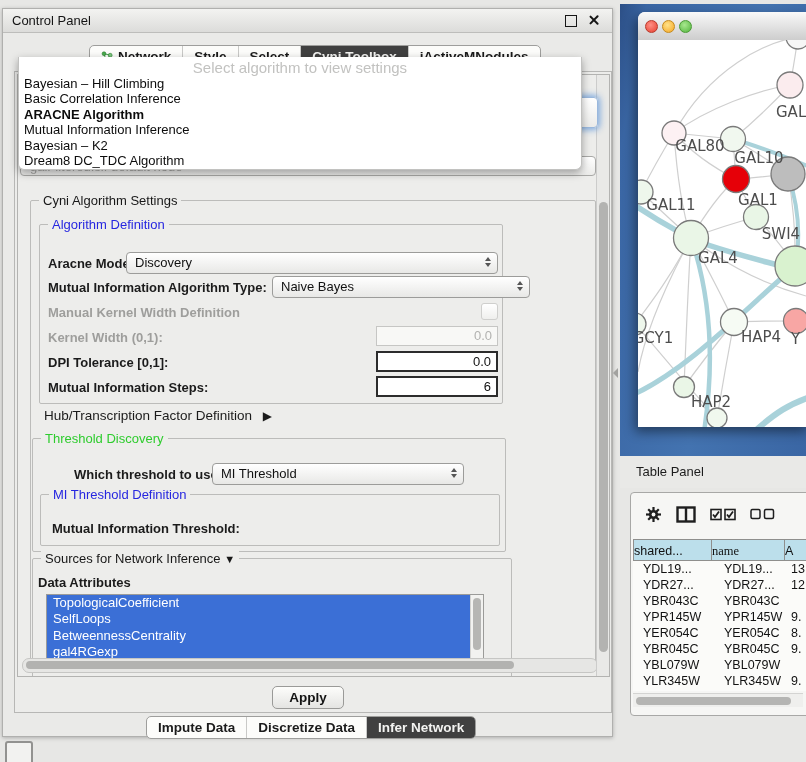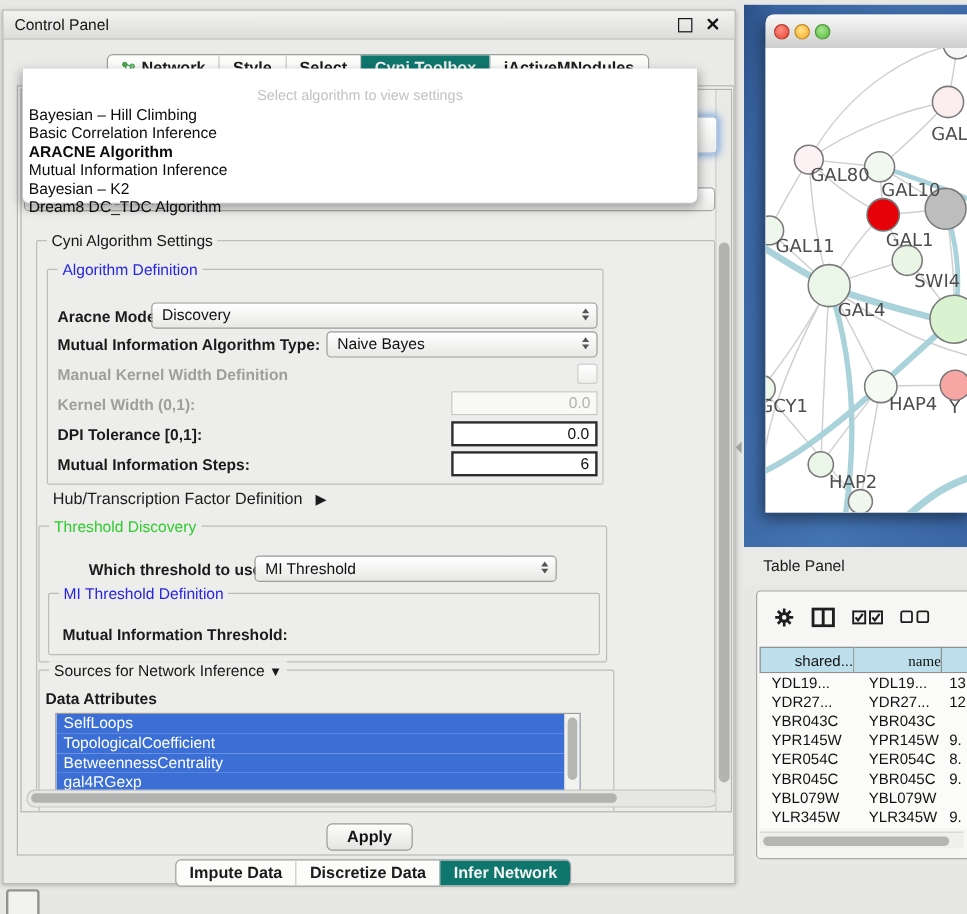--- a/index.html
+++ b/index.html
@@ -13,21 +13,21 @@
   .close-btn{position:absolute;right:12px;top:5px;width:12px;height:12px}
   .close-btn:before,.close-btn:after{content:"";position:absolute;left:5px;top:0;width:2.4px;height:12px;background:#161616;border-radius:1px}
   .close-btn:before{transform:rotate(45deg)}
   .close-btn:after{transform:rotate(-45deg)}
 
   .tabbar{position:absolute;display:flex;border:1px solid #9e9e9c;border-radius:5px;overflow:hidden;background:#fcfcfa;height:21px}
   .tabbar.top{left:86px;top:36px}
   .tabbar.bottom{left:143px;top:707px}
   .tab{padding:0 11px;font-size:13.5px;font-weight:bold;line-height:21px;color:#1b1b1b;border-left:1px solid #c9c9c7;display:flex;align-items:center;gap:5px;white-space:nowrap}
   .tab:first-child{border-left:none}
-  .tab.sel{background:#0f766e;color:#f3f3f1}
+  .tab.sel{background:#404040;color:#f3f3f1}
 
   .tab-content{position:absolute;left:11px;top:62px;width:596px;height:640px;border:1px solid #b7b7b5;background:#ececea}
   .settings{position:absolute;left:2px;top:2px;width:591px;height:601px;border:1px solid #b3b3b1;background:#ededeb;overflow:hidden}
 
   .grp{position:absolute;border:1px solid #bcbcba;border-radius:2px}
   .gtitle{position:absolute;top:-8px;left:8px;background:#ededeb;padding:0 4px;font-size:13px;color:#181818;white-space:nowrap}
   .gtitle.blue{color:#2626e0}
   .gtitle.green{color:#2ecc2e}
 
   .lbl{position:absolute;font-size:13px;font-weight:bold;color:#1b1b1b;white-space:nowrap}
@@ -55,21 +55,21 @@
   .hscroll{position:absolute;height:13px;border:1px solid #c6c6c4;border-radius:7px;background:#e6e6e4}
   .hscroll .thumb{position:absolute;left:3px;top:2px;height:8px;border-radius:4px;background:#b2b2b0}
 
   .vscroll-channel{position:absolute;right:0;top:0;bottom:0;width:12px;background:#e9e9e7;border-left:1px solid #cccccb}
   .vscroll-channel .thumb{position:absolute;left:1.5px;width:9px;border-radius:5px;background:#b3b3b1}
 
   .apply-btn{position:absolute;left:257px;top:614px;width:70px;height:21px;border:1px solid #9a9a98;border-radius:5px;background:linear-gradient(#fdfdfb,#e4e4e2);font-size:13.5px;font-weight:bold;text-align:center;line-height:21px;color:#141414}
 
   
   .dropdown{position:absolute;left:18px;top:57px;width:562px;height:112px;background:#fff;border:1px solid #c2c2c0;border-top:none;border-radius:0 0 6px 6px;box-shadow:0 3px 9px rgba(0,0,0,.35);z-index:10}
-  .dd-head{text-align:center;color:#c2c2c0;font-size:12px;line-height:17px;margin-top:14px}
+  .dd-head{text-align:center;color:#c2c2c0;font-size:15px;line-height:17px;margin-top:2px}
   .dd-item{font-size:13px;line-height:15.4px;color:#0c0c0c;padding-left:5px;white-space:nowrap}
   .dd-item.hl{font-weight:bold}
 
   .sliver-combo{position:absolute;left:20px;top:156px;width:576px;height:20px;background:linear-gradient(#ffffff,#ebebe9);border:1px solid #a9a9a7;border-radius:4px;z-index:5;font-size:13px;color:#a8a8a6;line-height:19px;padding-left:9px;box-sizing:border-box}
   .focus-remnant{position:absolute;left:552px;top:97px;width:44px;height:29px;border:1px solid #9ab8dd;border-radius:4px;background:linear-gradient(#fff,#ebebe9);box-shadow:0 0 6px 2px rgba(110,160,220,.85);z-index:4}
 
   .corner-icon{position:absolute;left:5px;top:741px;width:24px;height:22px;border:2px solid #929290;border-radius:3px;background:#f2f2f0}
   .divider-handle{position:absolute;left:613px;top:368px;width:0;height:0;border-top:5px solid transparent;border-bottom:5px solid transparent;border-right:5px solid #a2a2a0}
 
   
@@ -79,21 +79,21 @@
   .tl{position:absolute;top:7.5px;width:13px;height:13px;border-radius:50%}
   .tl.red{left:7px;background:radial-gradient(circle at 4.5px 4px,#ff8f85,#e6402f);border:1px solid #b8382a;box-sizing:border-box}
   .tl.yellow{left:24px;background:radial-gradient(circle at 4.5px 4px,#ffe28a,#f5a623);border:1px solid #c4891c;box-sizing:border-box}
   .tl.green{left:41px;background:radial-gradient(circle at 4.5px 4px,#a8e88f,#52b43c);border:1px solid #4b9a36;box-sizing:border-box}
   .net-canvas{position:absolute;left:0;top:28px;width:172px;height:387px;overflow:hidden;background:#fff}
 
   .table-strip{position:absolute;left:620px;top:456px;width:186px;height:32px;background:#e9e9e7;font-size:13px;color:#1c1c1c;line-height:32px;padding-left:16px;box-sizing:border-box}
   .table-box{position:absolute;left:630px;top:492px;width:176px;height:222px;background:#f6f6f4;border:1px solid #a8a8a6;border-radius:4px 0 0 4px;overflow:hidden}
   .tb-toolbar{position:absolute;left:0;top:8px;height:26px;display:flex;align-items:center;gap:14px;padding-left:14px}
   .thead{position:absolute;left:2px;top:46px;display:flex}
-  .th{height:22px;background:#bcdfeb;border:1px solid #8f8f8d;border-left:none;font-size:12.5px;text-align:right;line-height:22px;color:#111;box-sizing:border-box;white-space:nowrap;overflow:hidden}
+  .th{height:22px;background:#bcdfeb;border:1px solid #8f8f8d;border-left:none;font-size:12.5px;text-align:left;line-height:22px;color:#111;box-sizing:border-box;white-space:nowrap;overflow:hidden}
   .th:first-child{border-left:1px solid #8f8f8d}
   .tbody{position:absolute;left:2px;top:68px;width:220px;height:130px;overflow:hidden;background:#fbfbf9}
   .tr{display:flex;height:16px;line-height:16px;font-size:12.5px;color:#121212}
   .td{white-space:nowrap;overflow:hidden;box-sizing:border-box}
   .tb-hscroll{position:absolute;left:2px;top:200px;width:170px;height:13px;background:#efefed;border-top:1px solid #d4d4d2}
   .tb-hscroll .thumb{position:absolute;left:3px;top:2.5px;width:155px;height:8px;border-radius:4px;background:#b5b5b3}
 
   svg text{font-family:"DejaVu Sans",sans-serif}
 </style>
 </head>
@@ -135,21 +135,21 @@
         <span class="lbl" style="left:30px;top:181px">Aracne Mode:</span>
         <div class="combo" style="left:108px;top:177px;width:372px">
           <span>Discovery</span>
           <span class="stepper">
               <i class="up"></i>
               <i class="dn"></i>
             </span>
         </div>
 
         <span class="lbl" style="left:30px;top:205px">Mutual Information Algorithm Type:</span>
-        <div class="combo" style="left:254px;top:201px;width:226px">
+        <div class="combo" style="left:254px;top:201px;width:258px">
           <span>Naive Bayes</span>
           <span class="stepper">
               <i class="up"></i>
               <i class="dn"></i>
             </span>
         </div>
 
         <span class="lbl dis" style="left:30px;top:230px">Manual Kernel Width Definition</span>
         <span class="checkbox" style="left:463px;top:228px"></span>
 
@@ -186,22 +186,22 @@
         <span class="lbl" style="left:34px;top:446px">Mutual Information Threshold:</span>
 
         <div class="grp" style="left:14px;top:483px;width:478px;height:118px">
           <span class="gtitle">
             <span>Sources for Network Inference</span>
             <span style="font-size:11px">▼</span>
           </span>
         </div>
         <span class="lbl" style="left:20px;top:500px">Data Attributes</span>
         <div class="attr-list" style="left:28px;top:519px;width:436px;height:67px" id="attr-list">
-          <div class="attr-item">SelfLoops</div>
-            <div class="attr-item">TopologicalCoefficient</div>
+          <div class="attr-item">TopologicalCoefficient</div>
+            <div class="attr-item">SelfLoops</div>
             <div class="attr-item">BetweennessCentrality</div>
             <div class="attr-item">gal4RGexp</div>
             <div class="list-vscroll">
               <div class="thumb"></div>
             </div>
         </div>
 
         <div class="hscroll" style="left:4px;top:583px;width:574px">
           <div class="thumb" style="width:488px"></div>
         </div>

